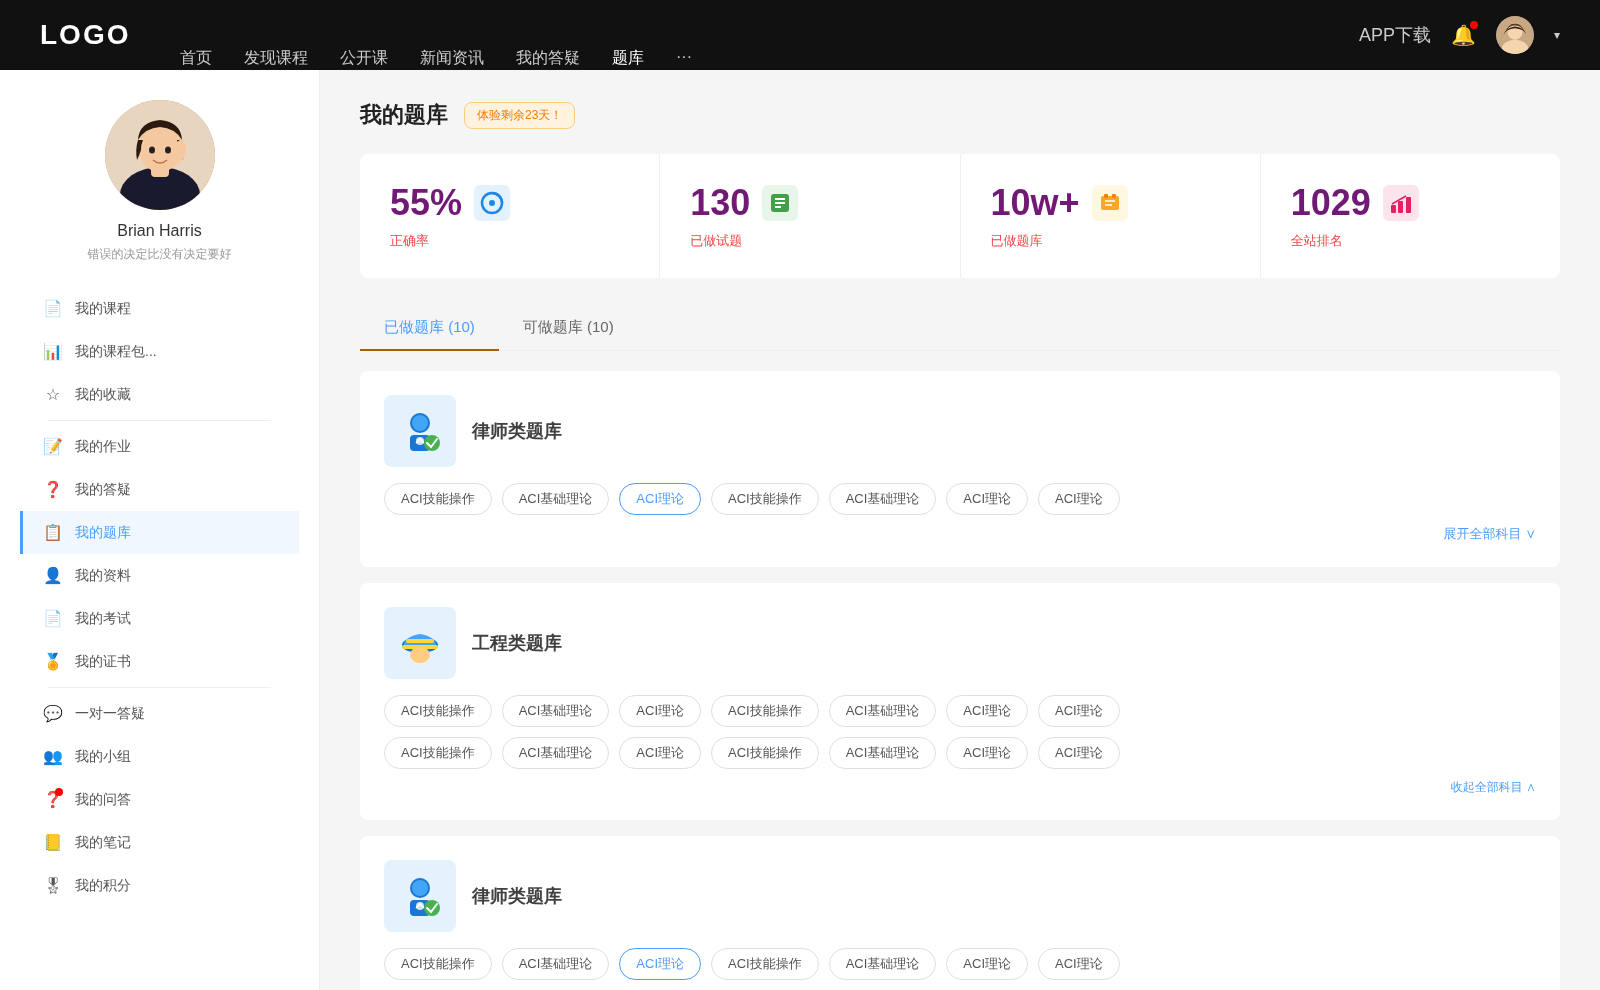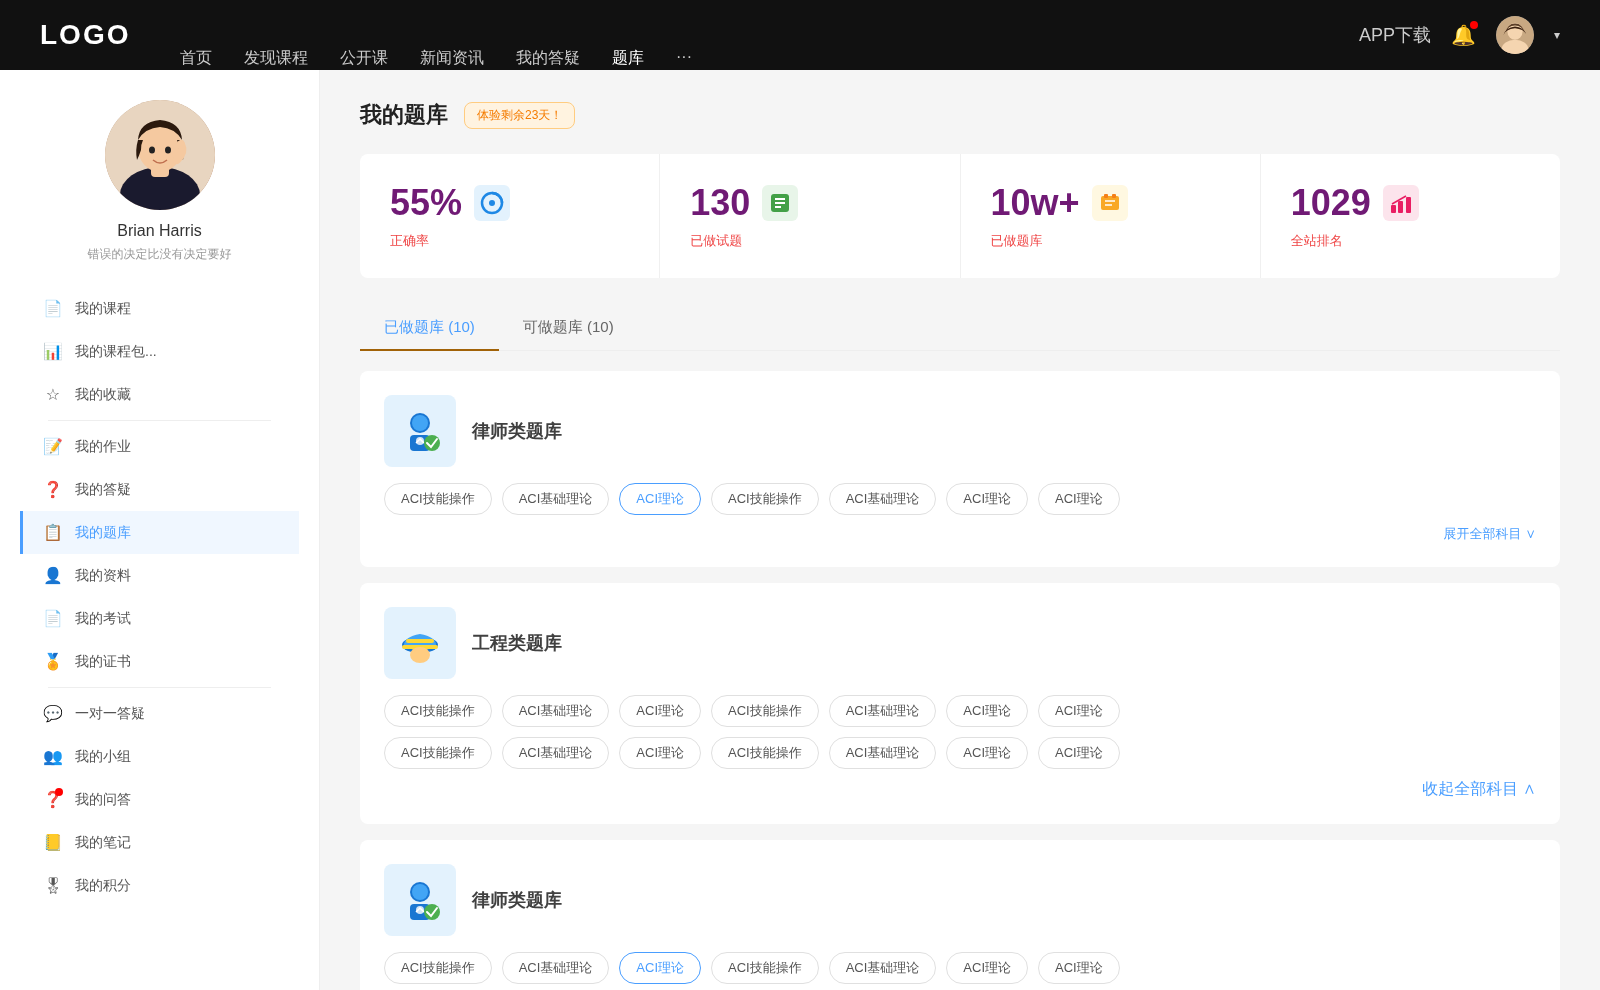--- a/index.html
+++ b/index.html
@@ -62,21 +62,21 @@
 
     
     .category-section { background: white; border-radius: 8px; margin-bottom: 16px; padding: 24px; }
     .category-header { display: flex; align-items: center; gap: 16px; margin-bottom: 16px; }
     .category-icon { width: 72px; height: 72px; background: #e3f2fd; border-radius: 8px; display: flex; align-items: center; justify-content: center; flex-shrink: 0; }
     .category-title { font-size: 18px; font-weight: 600; color: #404040; }
     .category-tags { display: flex; flex-wrap: wrap; gap: 10px; }
     .tag { padding: 6px 16px; border-radius: 16px; font-size: 13px; cursor: pointer; border: 1px solid #e0e0e0; color: #555; background: white; }
     .tag.selected { border-color: #4a9eff; color: #4a9eff; background: white; }
     .category-expand { text-align: right; color: #4a9eff; font-size: 13px; cursor: pointer; margin-top: 10px; }
-    .category-collapse { text-align: right; color: #4a9eff; font-size: 16px; cursor: pointer; margin-top: 10px; }
+    .category-collapse { text-align: right; color: #4a9eff; font-size: 12px; cursor: pointer; margin-top: 10px; }
 
     
     .sidebar-hr { width: 80%; height: 1px; background: #eee; margin: 4px auto; }
   </style>
 </head>
 <body>
 
 <nav class="topnav">
   <div class="topnav-logo">LOGO</div>
   <div class="topnav-links">

